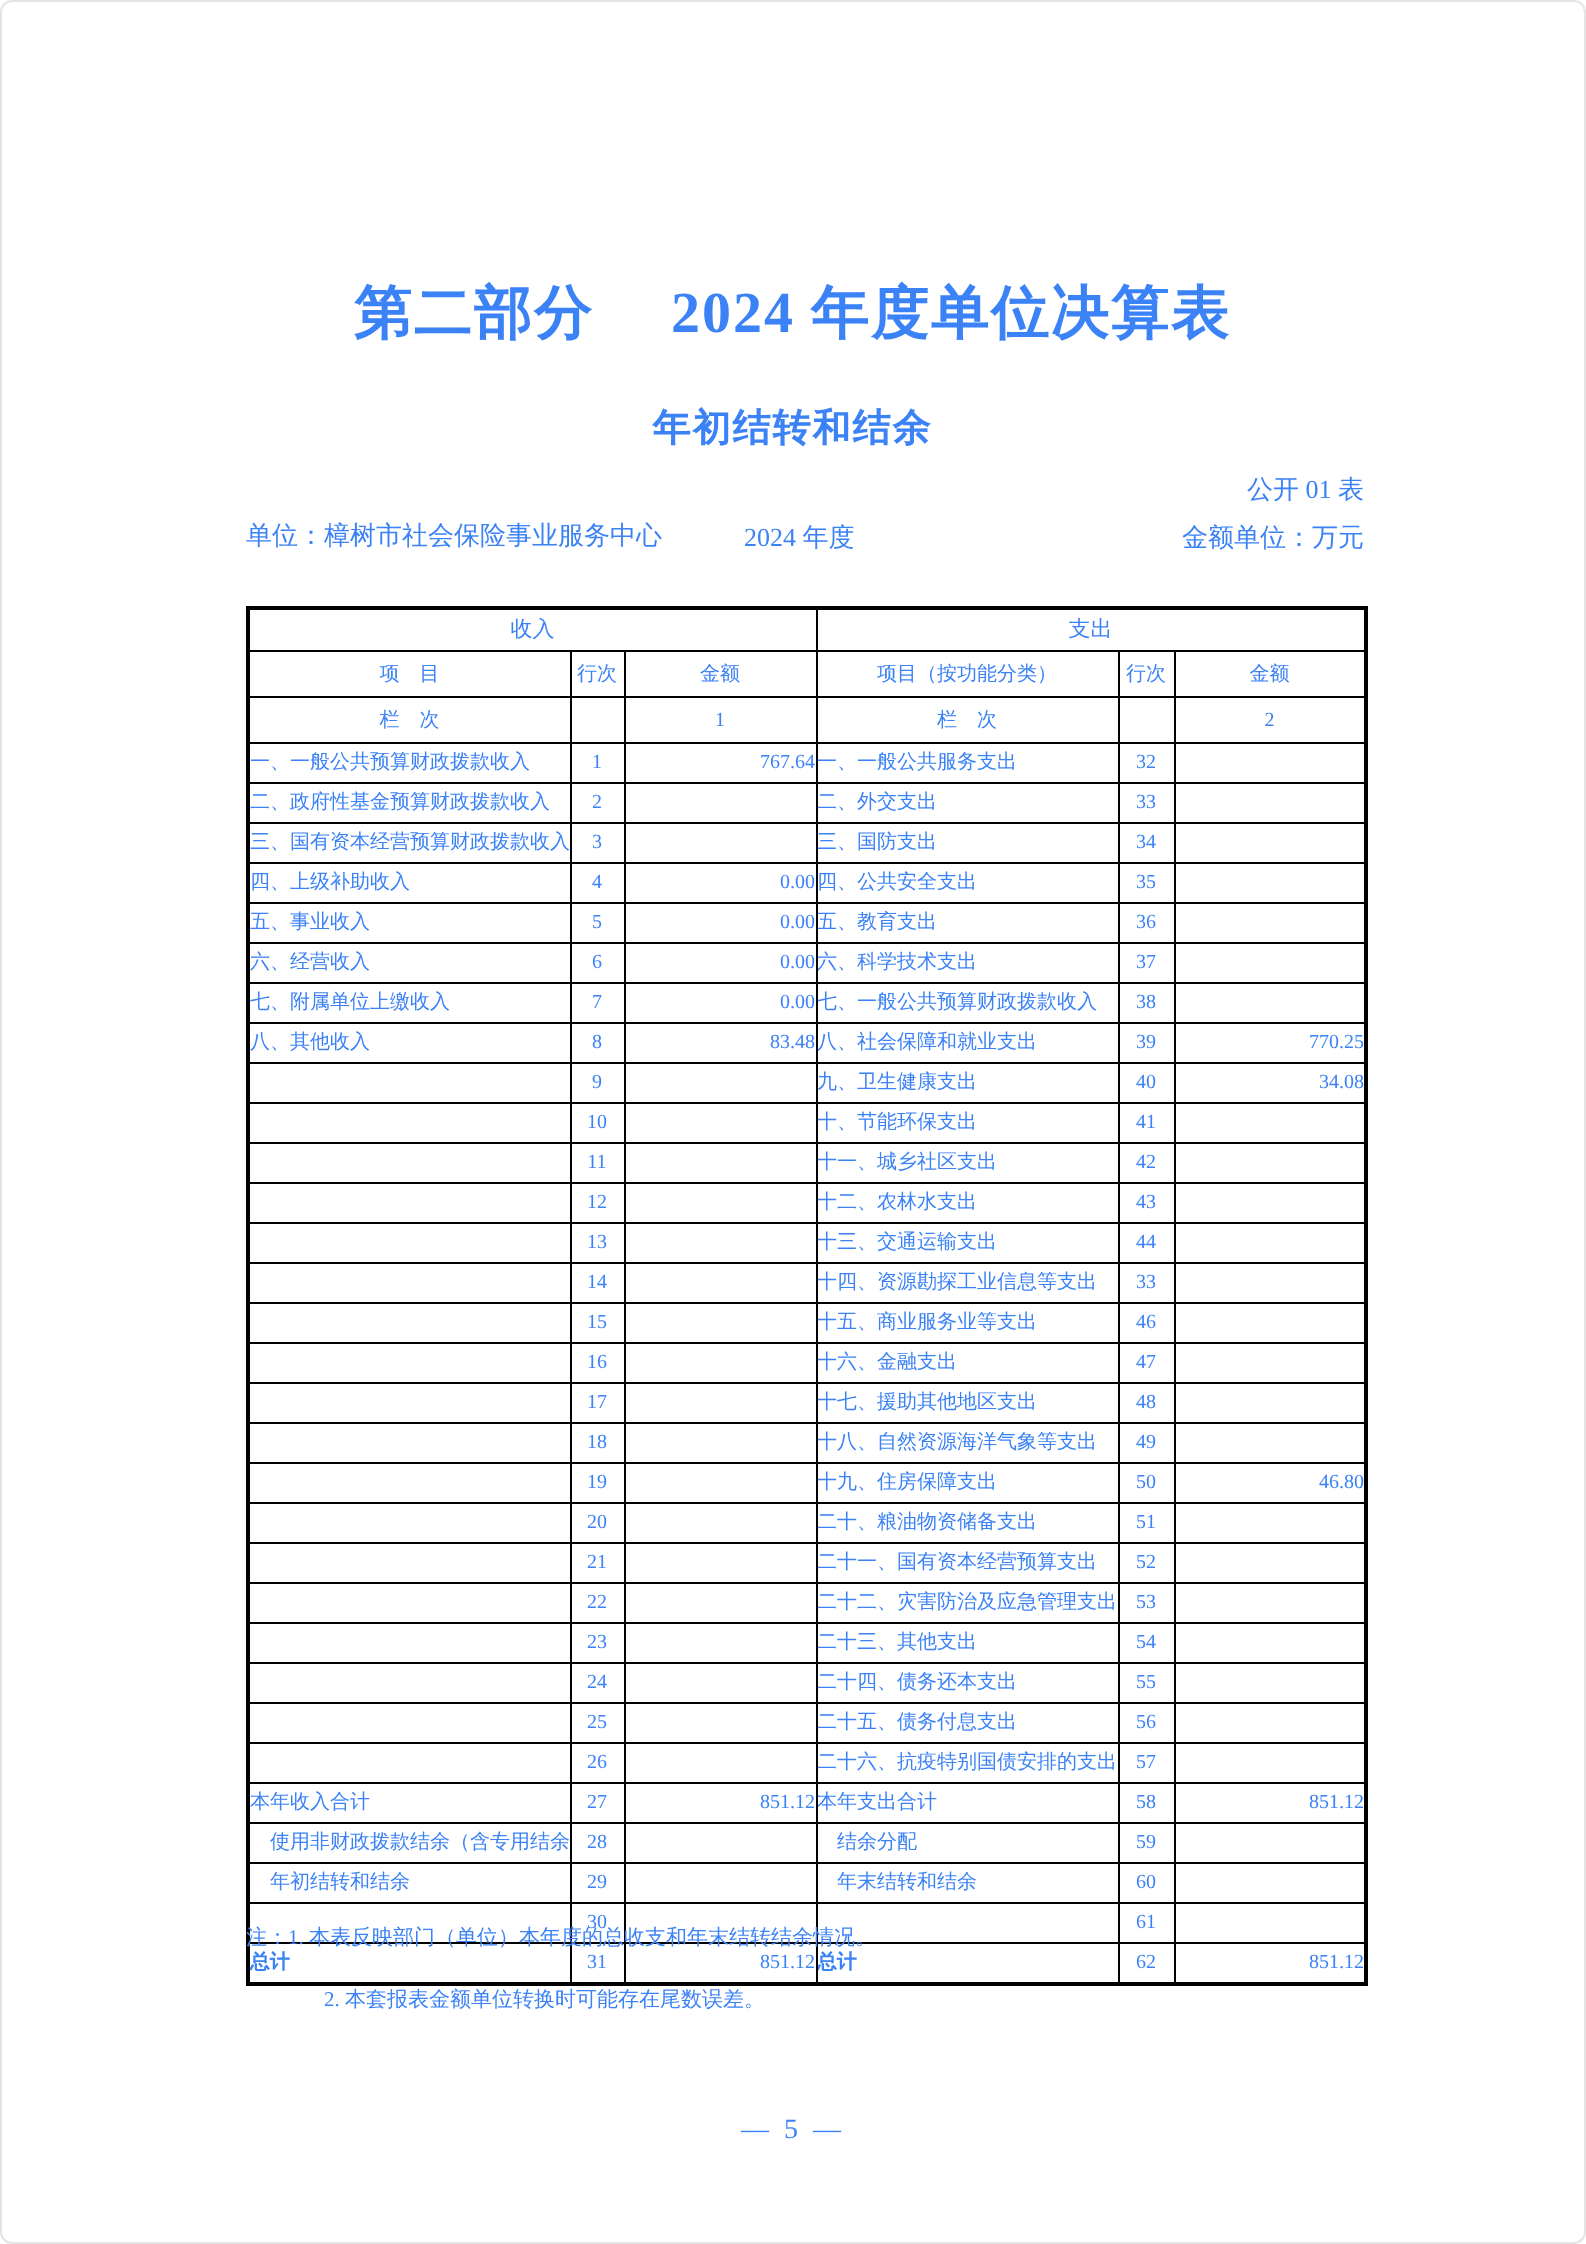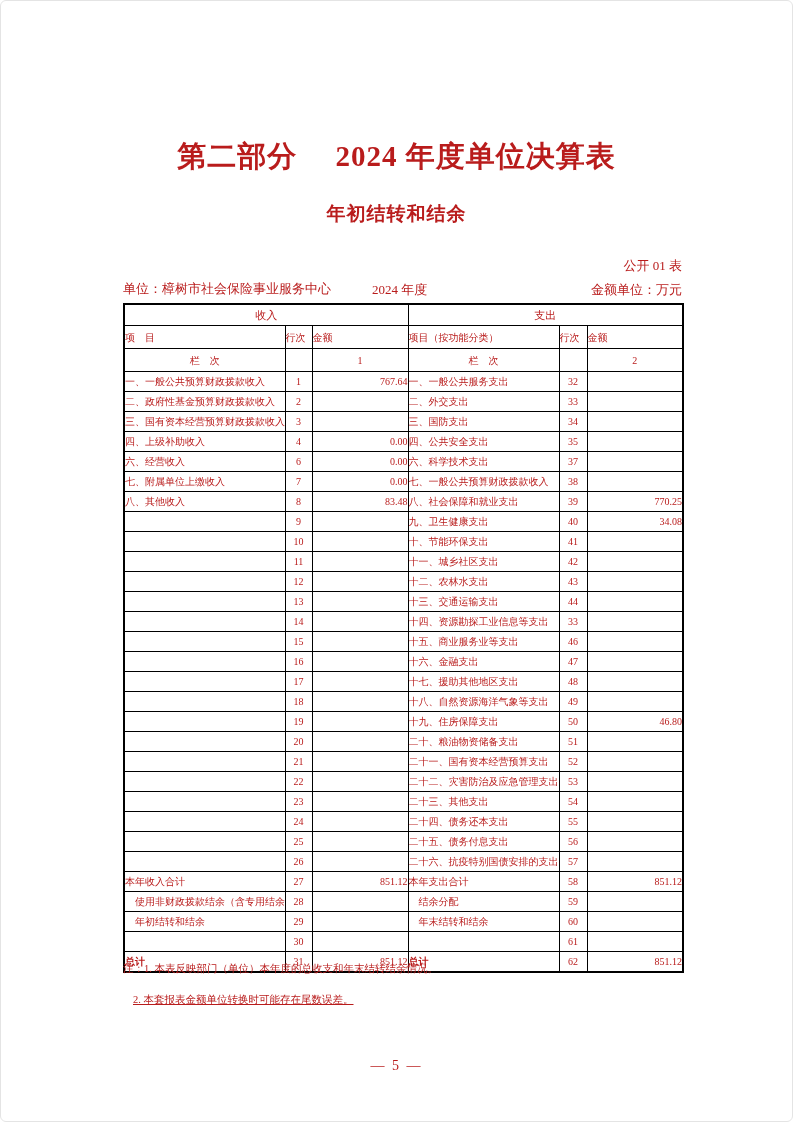--- a/index.html
+++ b/index.html
@@ -1,20 +1,20 @@
 <!DOCTYPE html>
 <html><head>
 <meta charset="utf-8">
 <style>
   html,body{margin:0;padding:0;background:#fff;}
   .page{
     position:relative;
     width:793px;height:1122px;
     background:#fff;
-    color:#b91c1c;
+    color:#3b82f6;
     font-family:"Liberation Serif","DejaVu Serif",serif;
     box-sizing:border-box;
     border:1px solid #e4e4e4;
     border-radius:6px;
     overflow:hidden;
   }
   .part-title{
     position:absolute;top:136px;left:0;right:0;
     text-align:center;
     font-size:29px;font-weight:700;
@@ -23,21 +23,20 @@
   }
   .report-title{
     position:absolute;top:200px;left:0;right:0;
     text-align:center;
     font-size:19px;font-weight:700;
     letter-spacing:1px;
   }
   .meta{
     position:absolute;left:122px;top:235px;width:559px;
     font-size:13px;
-    margin-top:21px;
   }
   .form-code{text-align:right;}
   .meta-line{position:relative;margin-top:4px;height:40px;}
   .unit{width:212px;line-height:1.6;white-space:normal;word-break:break-all;}
   .period{position:absolute;left:249px;top:2px;}
   .amount-unit{position:absolute;right:0;top:2px;}
 
   table.acct{
     position:absolute;left:122px;top:302px;
     width:559px;
@@ -50,32 +49,32 @@
     font-weight:normal;
     font-size:10px;
     padding:0;
     height:19px;
     line-height:19px;
     overflow:hidden;
     white-space:pre;
     vertical-align:middle;
   }
   tr.h1 th{height:20px;text-align:center;font-size:11px;}
-  tr.h2 th{height:22px;text-align:left;margin-left:28px;}
+  tr.h2 th{height:22px;text-align:center;margin-left:28px;}
   tr.h3 td{height:22px;text-align:center;}
   td.item{text-align:left;padding-left:3px;}
   td.lineno{text-align:center;}
   td.amount{text-align:right;padding-right:4px;}
   tr.total-row td.item{text-align:left;font-weight:700;padding-left:0;}
 
   .notes{
     position:absolute;left:122px;top:961px;
     font-size:10.5px;
   }
-  .note2{margin-top:17px;margin-left:10px;text-decoration:underline;}
+  .note2{margin-top:17px;margin-left:39px;}
   .pageno{
     position:absolute;top:1057px;left:0;right:0;
     text-align:center;font-size:14px;
     letter-spacing:2px;
   }
 </style>
 </head>
 <body>
 
 <div class="page">
@@ -151,20 +150,28 @@
         </tr>
         <tr>
           <td class="item">四、上级补助收入</td>
           <td class="lineno">4</td>
           <td class="amount">0.00</td>
           <td class="item">四、公共安全支出</td>
           <td class="lineno">35</td>
           <td class="amount"></td>
         </tr>
         <tr>
+          <td class="item">五、事业收入</td>
+          <td class="lineno">5</td>
+          <td class="amount">0.00</td>
+          <td class="item">五、教育支出</td>
+          <td class="lineno">36</td>
+          <td class="amount"></td>
+        </tr>
+        <tr>
           <td class="item">六、经营收入</td>
           <td class="lineno">6</td>
           <td class="amount">0.00</td>
           <td class="item">六、科学技术支出</td>
           <td class="lineno">37</td>
           <td class="amount"></td>
         </tr>
         <tr>
           <td class="item">七、附属单位上缴收入</td>
           <td class="lineno">7</td>

